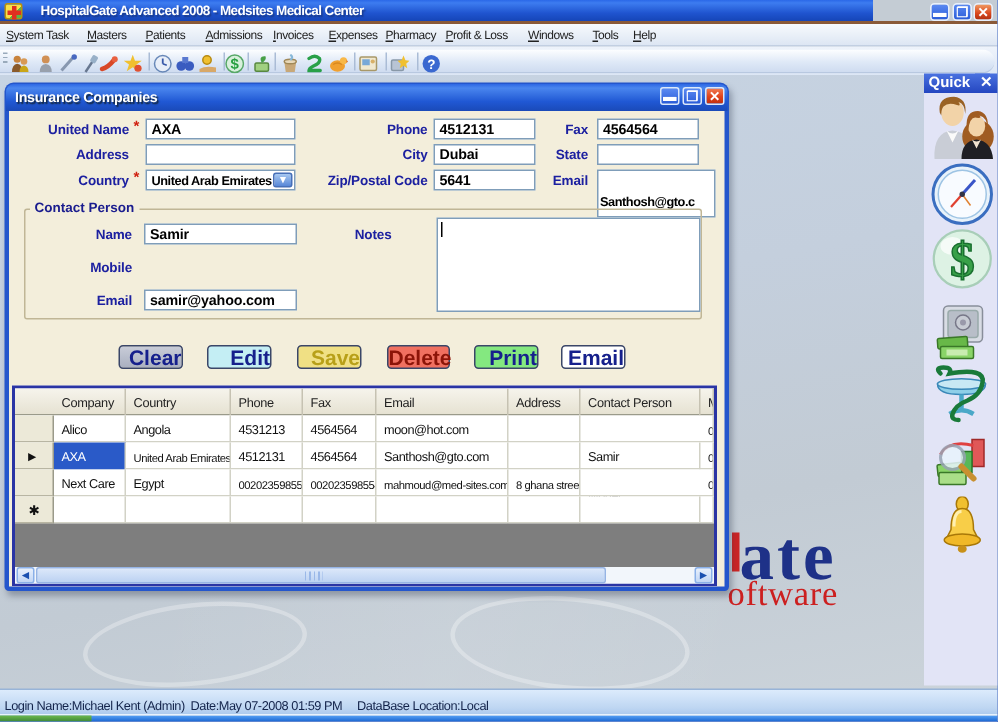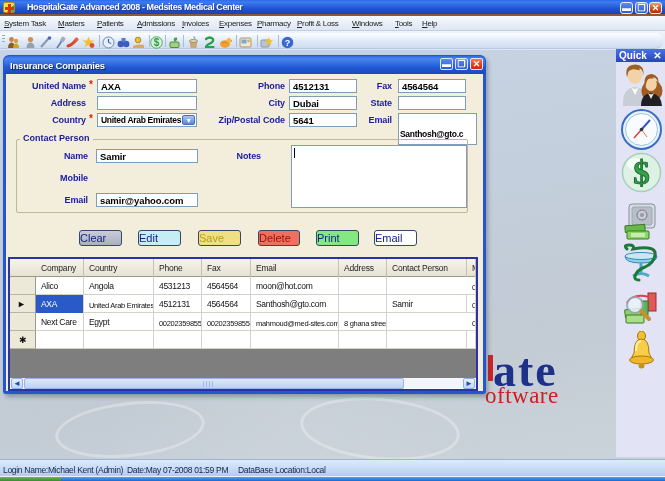--- a/index.html
+++ b/index.html
@@ -1,17 +1,17 @@
 <!DOCTYPE html>
 <html><head><meta charset="utf-8"><style>
 *{margin:0;padding:0;box-sizing:border-box}
 html,body{width:665px;height:481px;overflow:hidden}
 body{font-family:"Liberation Sans",sans-serif;position:relative;background:#c4ccd4}
 
-#tbar{position:absolute;left:0;top:0;width:665px;height:16px;background:linear-gradient(180deg,#2a68e8 0%,#3d7cf0 12%,#1f54cf 55%,#1443b4 92%,#3a66c8 100%)}
+#tbar{position:absolute;left:0;top:0;width:582px;height:16px;background:linear-gradient(180deg,#2a68e8 0%,#3d7cf0 12%,#1f54cf 55%,#1443b4 92%,#3a66c8 100%)}
 #tbar .tt{position:absolute;left:27px;top:2px;font-size:9px;font-weight:bold;color:#fff;text-shadow:1px 1px 1px #1a3a8a;letter-spacing:-0.4px}
 #appico{position:absolute;left:3px;top:2px;width:12px;height:11px;background:linear-gradient(135deg,#f8e04a 60%,#58b848 60%);border-radius:2px;border:1px solid #b89010}
 #appico:before{content:"";position:absolute;left:4px;top:1px;width:3px;height:9px;background:#e03020}
 #appico:after{content:"";position:absolute;left:1px;top:4px;width:9px;height:3px;background:#e03020}
 .wbtn{position:absolute;top:2px;width:13px;height:12px;border:1px solid #e8f0fc;border-radius:3px;color:#fff;font-size:9px;line-height:10px;text-align:center;font-weight:bold}
 .wb1{left:620px;background:linear-gradient(#5b8af2,#2a5cd8)}
 .wb2{left:635px;background:linear-gradient(#5b8af2,#2a5cd8)}
 .wb3{left:649px;background:linear-gradient(#f09a62,#d9461c 60%,#b03010)}
 #tbar .edge{position:absolute;left:0;top:14px;width:665px;height:2px;background:#8a5a38}
 
@@ -45,21 +45,21 @@
 .db2{left:451px;background:linear-gradient(#5b8af2,#2a5cd8)}
 .db3{left:466px;background:linear-gradient(#f07a52,#e0421a 55%,#c03010)}
 #dface{position:absolute;left:3px;top:19px;width:477px;height:317px;background:#f3eedb;overflow:hidden}
 .lbl{position:absolute;font-size:9px;font-weight:bold;color:#1c20a0;text-align:right;letter-spacing:-0.1px}
 .star{color:#d02010;font-size:10px;font-weight:bold;position:absolute}
 .inp{position:absolute;height:14px;background:#fff;border:1px solid #7f9db9;font-size:9.5px;font-weight:bold;color:#000;padding:1px 3px;line-height:11px;white-space:nowrap;overflow:hidden;letter-spacing:-0.1px}
 #fs{position:absolute;left:10px;top:65px;width:452px;height:74px;border:1px solid #c0b696;border-radius:2px}
 #fslab{position:absolute;left:14px;top:59px;background:#f3eedb;padding:0 3px;font-size:9px;font-weight:bold;color:#1a1c8e}
 #notes{position:absolute;left:285px;top:71px;width:176px;height:63px;background:#fff;border:1px solid #7f9db9}
 #notes i{position:absolute;left:2px;top:2px;width:1px;height:10px;background:#000}
-.btn{position:absolute;top:156px;width:43px;height:16px;border:1px solid #3a4668;border-radius:3px;font-size:11px;font-weight:normal;color:#16208c;text-align:left;line-height:14px}
+.btn{position:absolute;top:156px;width:43px;height:16px;border:1px solid #3a4668;border-radius:3px;font-size:14px;font-weight:bold;color:#16208c;text-align:right;line-height:14px}
 
 #grid{position:absolute;left:2px;top:183px;width:470px;height:134px;border:2px solid #2a34a4;background:#fff}
 #ghead{position:absolute;left:0;top:0;width:466px;height:18px;background:linear-gradient(#f6f4ec,#e6e2d2);border-bottom:1px solid #9a9a8a}
 .gh{position:absolute;top:0;height:18px;border-right:1px solid #c6c2b2;font-size:8.5px;color:#222;padding:4px 0 0 5px;letter-spacing:-0.2px;white-space:nowrap;overflow:hidden}
 .gr{position:absolute;height:18px;border-bottom:1px solid #d2d2c6;color:#111;background:#fff}
 .gc{position:absolute;top:0;height:18px;border-right:1px solid #d2d2c6;padding:4px 0 0 5px;white-space:nowrap;overflow:hidden;font-size:8.5px;letter-spacing:-0.3px}
 .rowhdr{position:absolute;left:0;width:26px;height:18px;background:#ece9d8;border-right:1px solid #9a9a8a;border-bottom:1px solid #b8b5a2}
 #ggray{position:absolute;left:0;top:90px;width:466px;height:29px;background:#7e7e7e}
 #gsb{position:absolute;left:0;top:119px;width:466px;height:11px;background:#f2f6fb}
 .sbtn{position:absolute;top:0;width:12px;height:11px;background:linear-gradient(#e8f0fc,#c2d6f4);border:1px solid #8ab0e8;border-radius:2px;color:#1a50b0;font-size:8px;line-height:9px;text-align:center;font-weight:bold}

